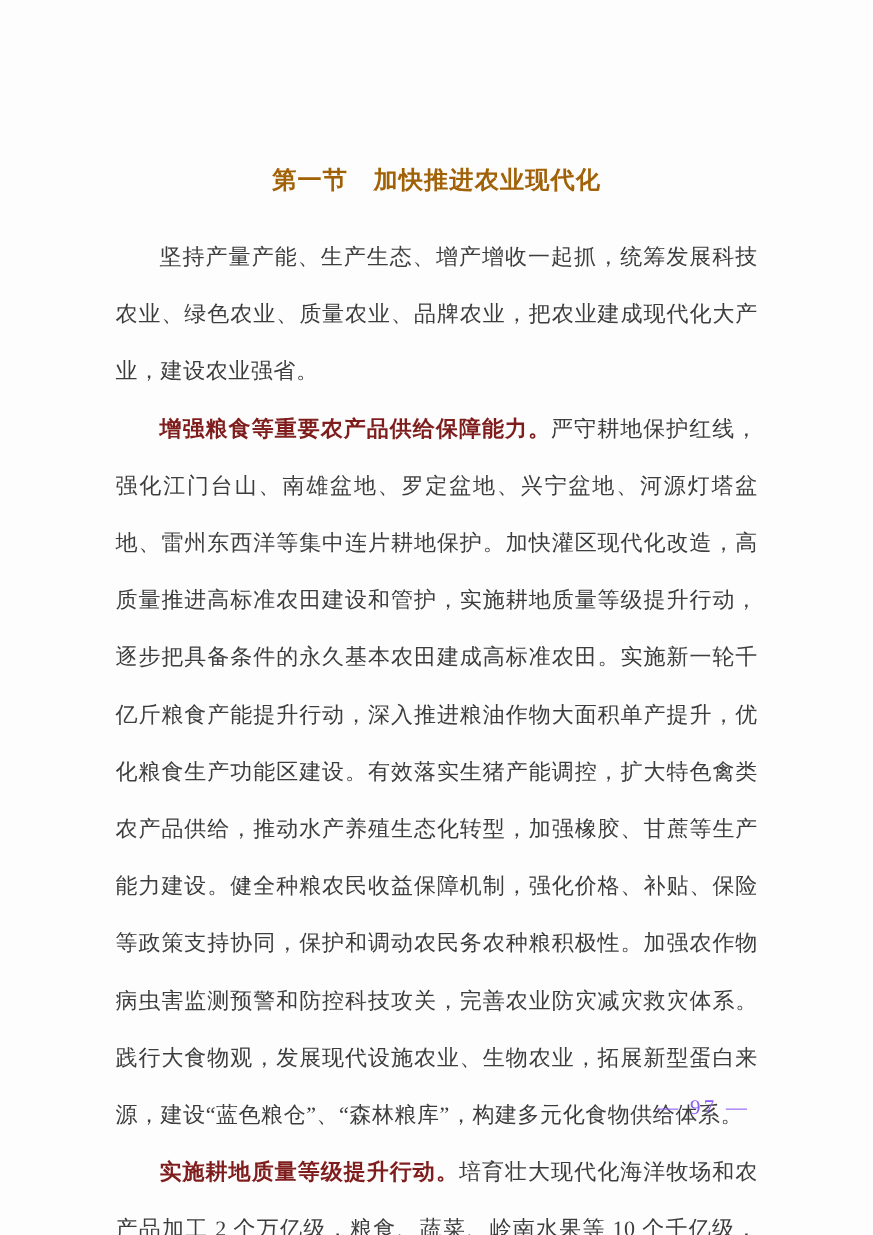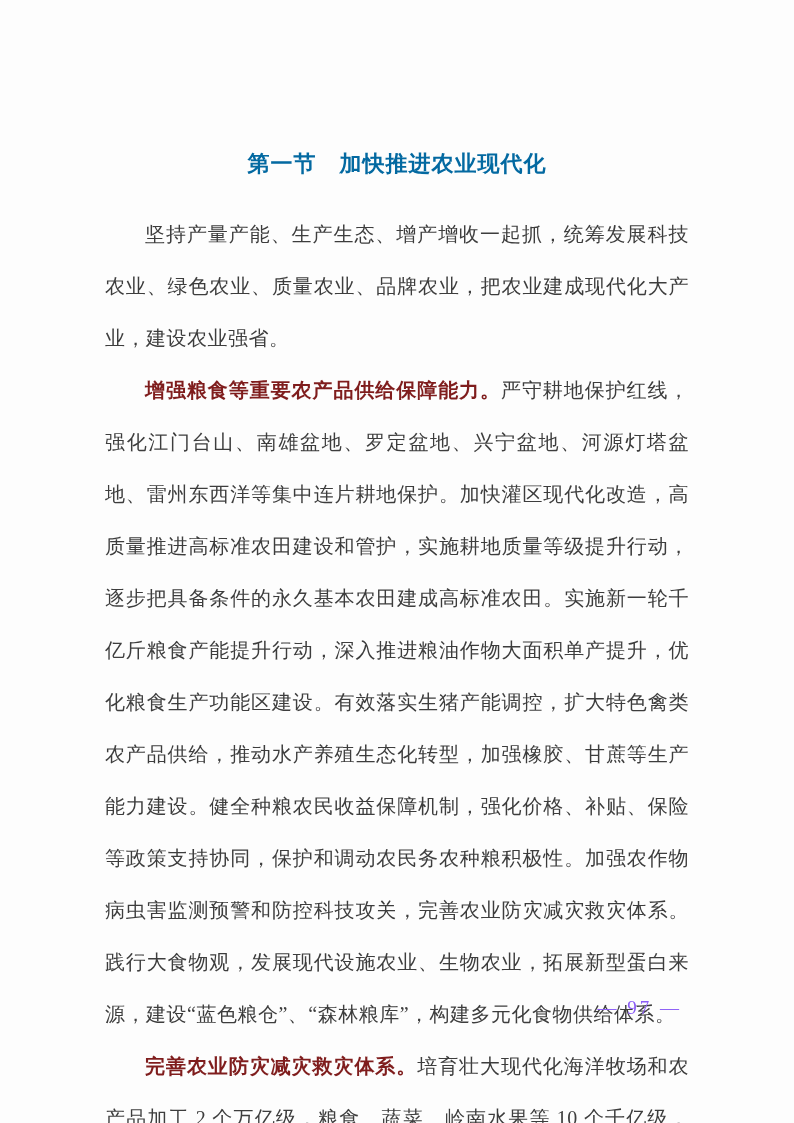--- a/index.html
+++ b/index.html
@@ -22,21 +22,21 @@
     top: 146px;
     width: 584px;
   }
   .section-title {
     margin: 0 0 26px 0;
     font-size: 22px;
     line-height: 36px;
     font-weight: 600;
     letter-spacing: 1px;
     text-align: center;
-    color: #0369a1;
+    color: #a16207;
   }
   .para {
     margin: 0;
     font-size: 20px;
     line-height: 52px;
     letter-spacing: 0.5px;
     text-align: justify;
     text-justify: inter-ideograph;
     text-indent: 2em;
   }
@@ -60,19 +60,19 @@
 <body>
 
 <div class="doc-page">
   <main class="content">
     <h1 class="section-title">第一节　加快推进农业现代化</h1>
 
     <p class="para"><span class="para-text">坚持产量产能、生产生态、增产增收一起抓，统筹发展科技农业、绿色农业、质量农业、品牌农业，把农业建成现代化大产业，建设农业强省。</span></p>
 
     <p class="para"><b class="para-lead">增强粮食等重要农产品供给保障能力。</b><span class="para-text">严守耕地保护红线，强化江门台山、南雄盆地、罗定盆地、兴宁盆地、河源灯塔盆地、雷州东西洋等集中连片耕地保护。加快灌区现代化改造，高质量推进高标准农田建设和管护，实施耕地质量等级提升行动，逐步把具备条件的永久基本农田建成高标准农田。实施新一轮千亿斤粮食产能提升行动，深入推进粮油作物大面积单产提升，优化粮食生产功能区建设。有效落实生猪产能调控，扩大特色禽类农产品供给，推动水产养殖生态化转型，加强橡胶、甘蔗等生产能力建设。健全种粮农民收益保障机制，强化价格、补贴、保险等政策支持协同，保护和调动农民务农种粮积极性。加强农作物病虫害监测预警和防控科技攻关，完善农业防灾减灾救灾体系。践行大食物观，发展现代设施农业、生物农业，拓展新型蛋白来源，建设“蓝色粮仓”、“森林粮库”，构建多元化食物供给体系。</span></p>
 
-    <p class="para"><b class="para-lead">完善农业防灾减灾救灾体系。</b><span class="para-text">培育壮大现代化海洋牧场和农产品加工 2 个万亿级，粮食、蔬菜、岭南水果等 10 个千亿级，甘薯、茶叶、荔枝龙眼、化橘红、肉桂等 20 个百亿级现代农业</span></p>
+    <p class="para"><b class="para-lead">实施耕地质量等级提升行动。</b><span class="para-text">培育壮大现代化海洋牧场和农产品加工 2 个万亿级，粮食、蔬菜、岭南水果等 10 个千亿级，甘薯、茶叶、荔枝龙眼、化橘红、肉桂等 20 个百亿级现代农业</span></p>
   </main>
 
   <footer class="page-footer">
     <span class="page-number">— 97 —</span>
   </footer>
 </div>
 
 </body></html>

